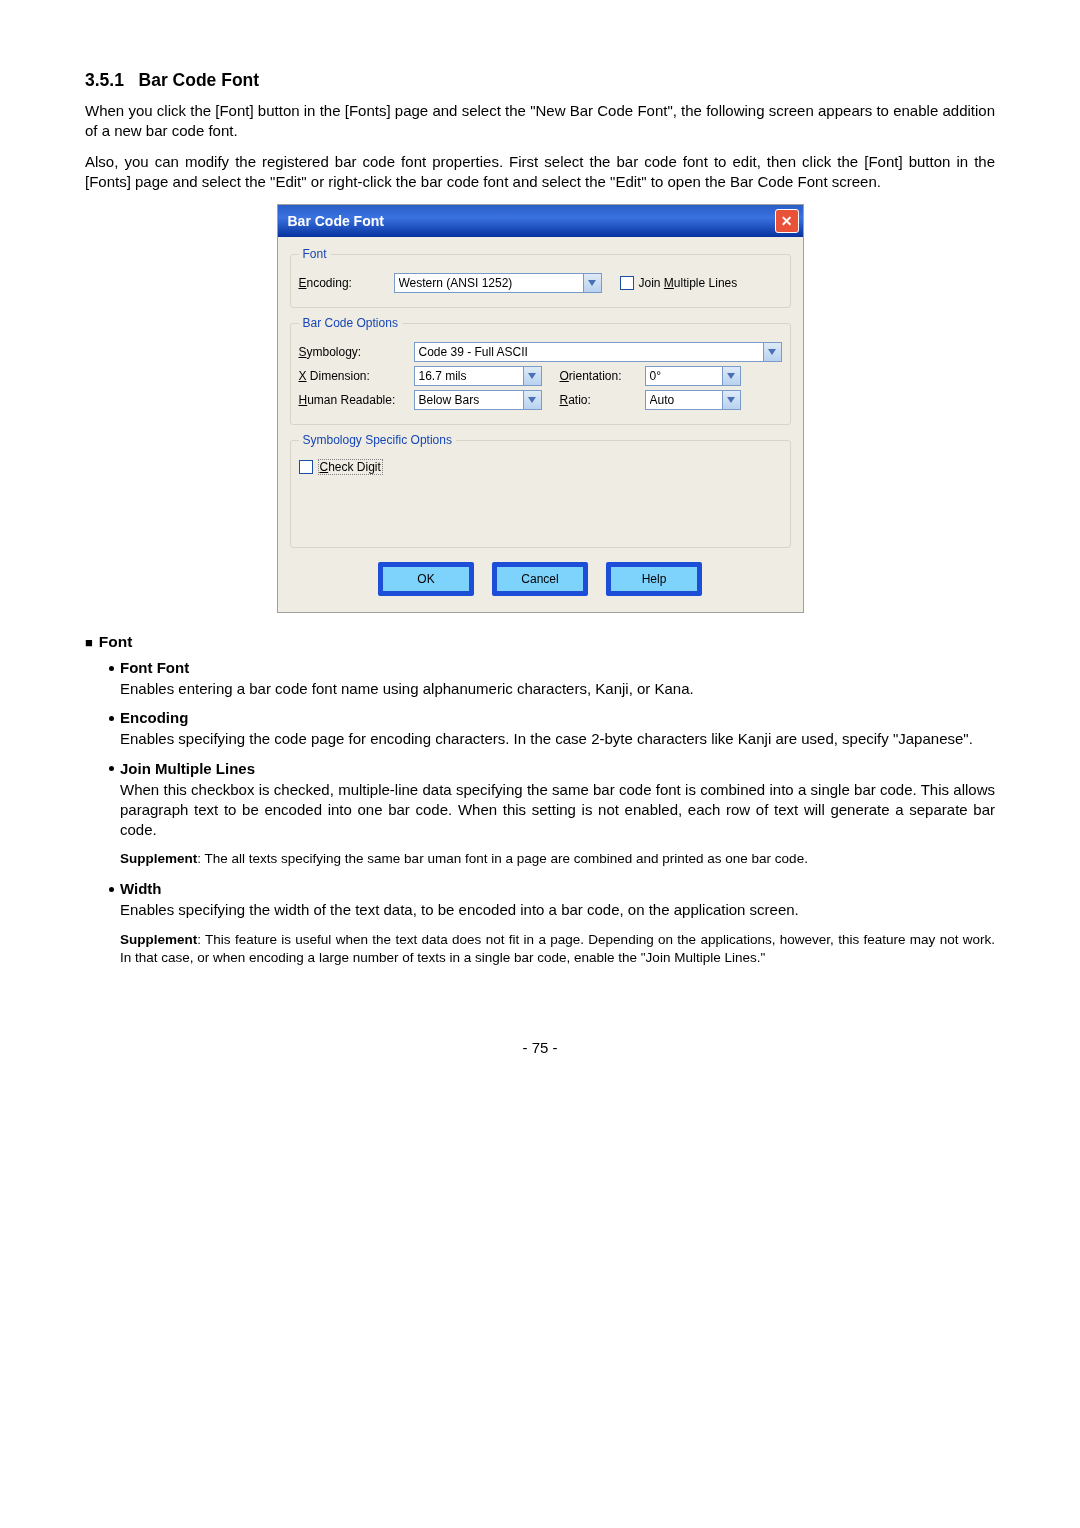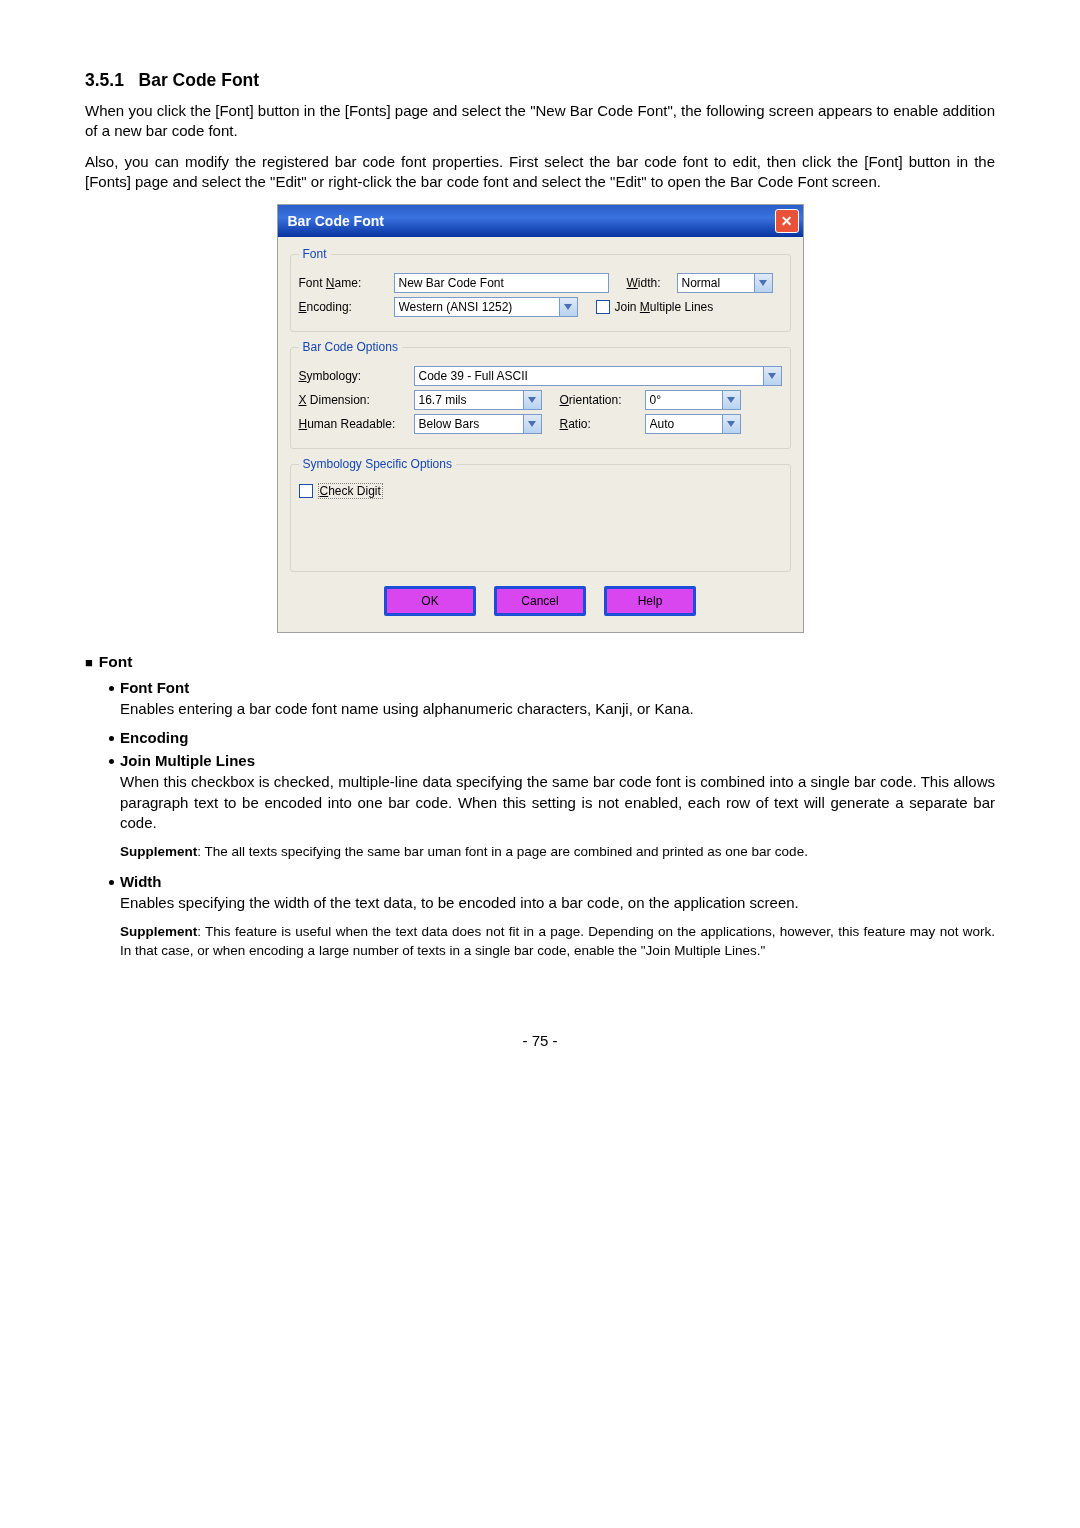--- a/index.html
+++ b/index.html
@@ -17,21 +17,21 @@
   .lbl{font-size:12px;width:95px}
   .lbl2{font-size:12px;width:115px}
   .tbox{border:1px solid #7a9ac9;background:#fff;height:20px;font-size:12px;padding:2px 4px;box-sizing:border-box}
   .combo{display:flex}
   .cbtn{width:18px;height:20px;background:linear-gradient(#dfeaf6,#b8d2f0);border:1px solid #7a9ac9;border-left:none;display:flex;align-items:center;justify-content:center;box-sizing:border-box}
   .cbtn svg{width:8px;height:6px}
   .chkbox{width:12px;height:12px;border:1px solid #1a4fa5;background:#fff;margin-right:5px;display:inline-block;vertical-align:middle}
   .specopt{height:95px}
   .dotted{border:1px dotted #808080;padding:0 1px}
   .btnrow{display:flex;justify-content:center;gap:18px;padding:6px 0}
-  .winbtn{width:86px;height:24px;border:3px solid #1d4ed8;background:#d946ef;font-size:12px;border-radius:2px;display:flex;align-items:center;justify-content:center}
+  .winbtn{width:86px;height:24px;border:5px solid #1d4ed8;background:#7dd3fc;font-size:12px;border-radius:2px;display:flex;align-items:center;justify-content:center}
   .secthdr{font-size:15.5px;font-weight:bold;margin:16px 0 8px 0}
   .sq{font-size:13px;margin-right:6px}
   .itemhdr{font-size:15px;font-weight:bold;margin:6px 0 3px 24px}
   .bullet{display:inline-block;width:5px;height:5px;background:#000;border-radius:50%;vertical-align:middle;margin-right:6px;margin-bottom:2px}
   .itemtxt{font-size:15px;text-align:justify;line-height:1.35;margin:0 0 10px 35px}
   .supp{font-size:13.5px;text-align:justify;line-height:1.35;margin:0 0 12px 35px}
   .u{text-decoration:underline}
   .pagenum{text-align:center;font-size:15px;margin-top:72px}
 </style>
 </head>
@@ -48,37 +48,23 @@
     <div class="titlebar">
       <span>Bar Code Font</span>
       <span class="spacer"></span>
       <span class="closebox">✕</span>
     </div>
     <div class="dlgbody">
 
       <fieldset>
         <legend>Font</legend>
         <div class="row">
-          <span class="lbl"><span>Font </span><span class="u">N</span><span>ame:</span></span>
-          <input class="tbox" style="width: 215px;" value="New Bar Code Font">
-          <span style="width:18px"></span>
-          <span class="lbl" style="width:50px"><span class="u">W</span><span>idth:</span></span>
-          <span class="combo">
-              <input class="tbox" style="width: 78px;" value="Normal">
-              <span class="cbtn">
-                <svg viewBox="0 0 8 6">
-                  <path d="M0 0 L8 0 L4 6 Z" fill="#4a6fb5"></path>
-                </svg>
-              </span>
-            </span>
-        </div>
-        <div class="row">
           <span class="lbl"><span class="u">E</span><span>ncoding:</span></span>
           <span class="combo">
-              <input class="tbox" style="width: 166px;" value="Western (ANSI 1252)">
+              <input class="tbox" style="width: 190px;" value="Western (ANSI 1252)">
               <span class="cbtn">
                 <svg viewBox="0 0 8 6">
                   <path d="M0 0 L8 0 L4 6 Z" fill="#4a6fb5"></path>
                 </svg>
               </span>
             </span>
           <span style="width:18px"></span>
           <span class="chkbox"></span>
           <span><span>Join </span><span class="u">M</span><span>ultiple Lines</span></span>
         </div>
@@ -156,20 +142,21 @@
       </div>
     </div>
   </div>
 
   <div class="secthdr"><span class="sq">■</span><span>Font</span></div>
 
   <div class="itemhdr"><span class="bullet"></span><span>Font Font</span></div>
   <div class="itemtxt">Enables entering a bar code font name using alphanumeric characters, Kanji, or Kana.</div>
 
   <div class="itemhdr"><span class="bullet"></span><span>Encoding</span></div>
+  <div class="itemtxt">Enables specifying the code page for encoding characters.  In the case 2-byte characters like Kanji are used, specify "Japanese".</div>
 
   <div class="itemhdr"><span class="bullet"></span><span>Join Multiple Lines</span></div>
   <div class="itemtxt">When this checkbox is checked, multiple-line data specifying the same bar code font is combined into a single bar code.  This allows paragraph text to be encoded into one bar code.  When this setting is not enabled, each row of text will generate a separate bar code.</div>
   <div class="supp"><b>Supplement</b><span>:   The all texts specifying the same bar uman font in a page are combined and printed as one bar code.</span></div>
 
   <div class="itemhdr"><span class="bullet"></span><span>Width</span></div>
   <div class="itemtxt">Enables specifying the width of the text data, to be encoded into a bar code, on the application screen.</div>
   <div class="supp"><b>Supplement</b><span>:  This feature is useful when the text data does not fit in a page.  Depending on the applications, however, this feature may not work.  In that case, or when encoding a large number of texts in a single bar code, enable the "Join Multiple Lines."</span></div>
 
   <div class="pagenum">- 75 -</div>

